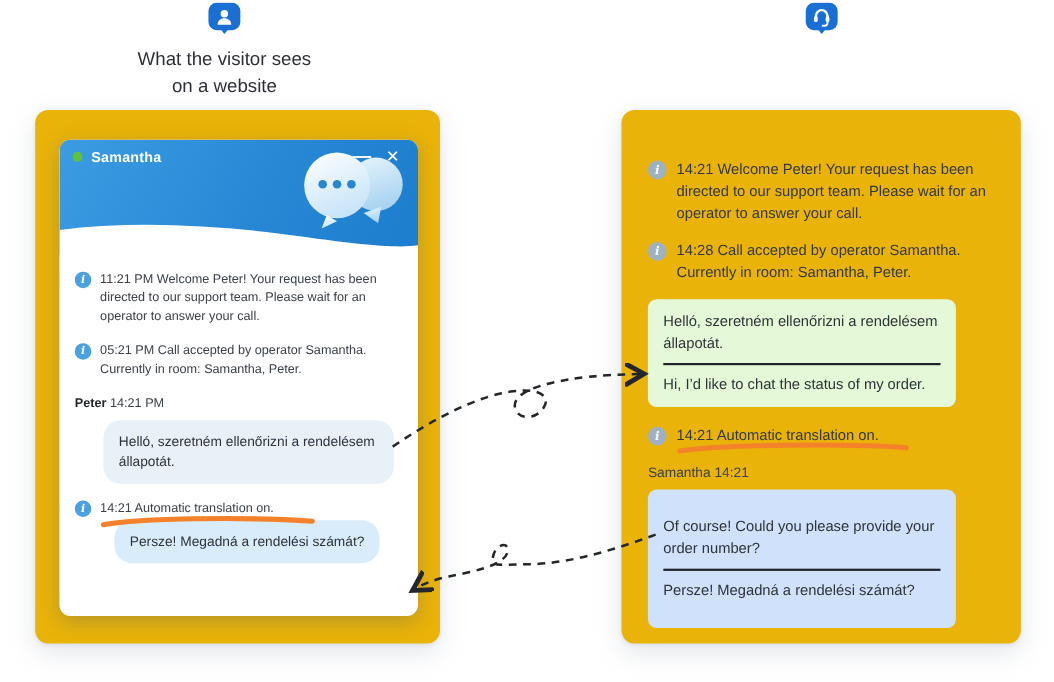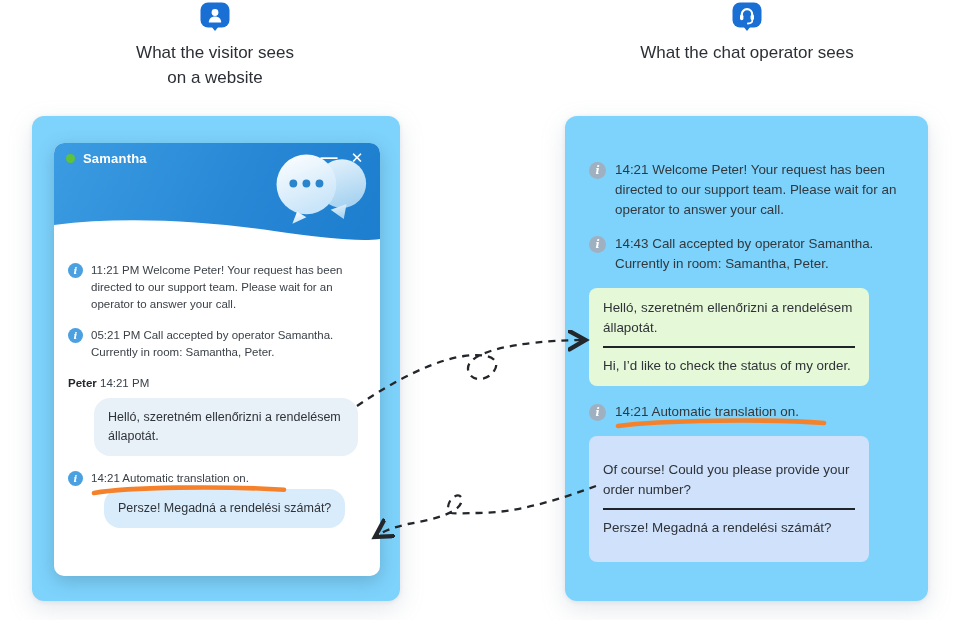--- a/index.html
+++ b/index.html
@@ -1,27 +1,27 @@
 <!DOCTYPE html>
 <html><head>
 <meta charset="utf-8">
 <style>
   html,body{margin:0;padding:0;background:#fff;}
   .page{position:relative;width:958px;height:620px;background:#fff;overflow:hidden;
         font-family:"Liberation Sans",sans-serif;color:#3b4046;}
 
   
   .col-header{position:absolute;top:2px;width:300px;text-align:center;}
-  .col-header.left{left:65px;}
+  .col-header.left{left:54px;}
   .col-header.right{left:597px;}
   .badge-icon{display:inline-block;width:32px;height:30px;}
   .caption{font-size:17px;line-height:25px;color:#2d2f36;margin-top:4px;}
 
   
-  .panel{position:absolute;top:116px;height:485px;background:#7dd3fc;border-radius:12px;
+  .panel{position:absolute;top:100px;height:485px;background:#eab308;border-radius:12px;
          box-shadow:0 1px 4px rgba(130,145,165,.16),0 8px 24px rgba(130,145,165,.22);}
   .panel-left{left:32px;width:368px;}
   .panel-right{left:565px;width:363px;}
 
   
   .widget{position:absolute;left:22px;top:27px;width:326px;height:433px;border-radius:10px;
           background:#fff;box-shadow:0 5px 18px rgba(60,85,115,.30);overflow:hidden;}
   .widget-head{position:relative;height:105px;background:linear-gradient(115deg,#3b9ce2 0%,#2888d6 55%,#1d7dce 100%);}
   .titlebar{display:flex;align-items:center;height:30px;padding:0 12px;gap:8px;color:#fff;position:relative;z-index:3;}
   .status-dot{width:9px;height:9px;border-radius:50%;background:#5ec23d;flex:0 0 auto;}
@@ -88,21 +88,20 @@
       <svg viewBox="0 0 32 30" width="32" height="30">
         <rect x="1.5" y="0.5" width="29" height="25" rx="7.5" fill="#1a6fd4"></rect>
         <path d="M12,24 l4,5 4,-5 z" fill="#1a6fd4"></path>
         <path d="M10.8,14 v-1.6 a5.2,5.2 0 0 1 10.4,0 V14" stroke="#fff" stroke-width="2.2" fill="none" stroke-linecap="round"></path>
         <rect x="9" y="12.6" width="3.4" height="5.6" rx="1.7" fill="#fff"></rect>
         <rect x="19.6" y="12.6" width="3.4" height="5.6" rx="1.7" fill="#fff"></rect>
         <path d="M21.3,18.6 c0,1.9 -2.1,2.9 -4.4,2.9" stroke="#fff" stroke-width="1.8" fill="none" stroke-linecap="round"></path>
       </svg>
     </span>
     <div class="caption">
-      <div>What the chat operator sees</div>
     </div>
   </div>
 
   <section class="panel panel-left">
     <div class="widget">
       <div class="widget-head">
         <div class="titlebar">
           <span class="status-dot"></span>
           <span class="widget-title">Samantha</span>
           <span class="win-btns">
@@ -164,37 +163,38 @@
   </section>
 
   <section class="panel panel-right">
     <div class="console-body">
       <div class="sys">
         <span class="info-i">i</span>
         <span>14:21 Welcome Peter! Your request has been directed to our support team. Please wait for an operator to answer your call.</span>
       </div>
       <div class="sys">
         <span class="info-i">i</span>
-        <span>14:43 Call accepted by operator Samantha. Currently in room: Samantha, Peter.</span>
+        <span>14:28 Call accepted by operator Samantha. Currently in room: Samantha, Peter.</span>
       </div>
 
       <div class="bubble-green">
         <div>Helló, szeretném ellenőrizni a rendelésem állapotát.</div>
         <hr class="divider">
-        <div>Hi, I’d like to check the status of my order.</div>
+        <div>Hi, I’d like to chat the status of my order.</div>
       </div>
 
       <div class="sys sys3r">
         <span class="info-i">i</span>
         <span>14:21 Automatic translation on.</span>
         <svg class="swoosh-r" viewBox="0 0 214 11">
           <path d="M4,8 C46,2 156,0.8 210,5" stroke="#f5822a" stroke-width="4.6" fill="none" stroke-linecap="round"></path>
         </svg>
       </div>
 
+      <div class="meta-plain">Samantha 14:21</div>
 
       <div class="bubble-blue">
         <div>Of course! Could you please provide your order number?</div>
         <hr class="divider">
         <div>Persze! Megadná a rendelési számát?</div>
       </div>
     </div>
   </section>
 
   <svg class="arrows" viewBox="0 0 958 620">

